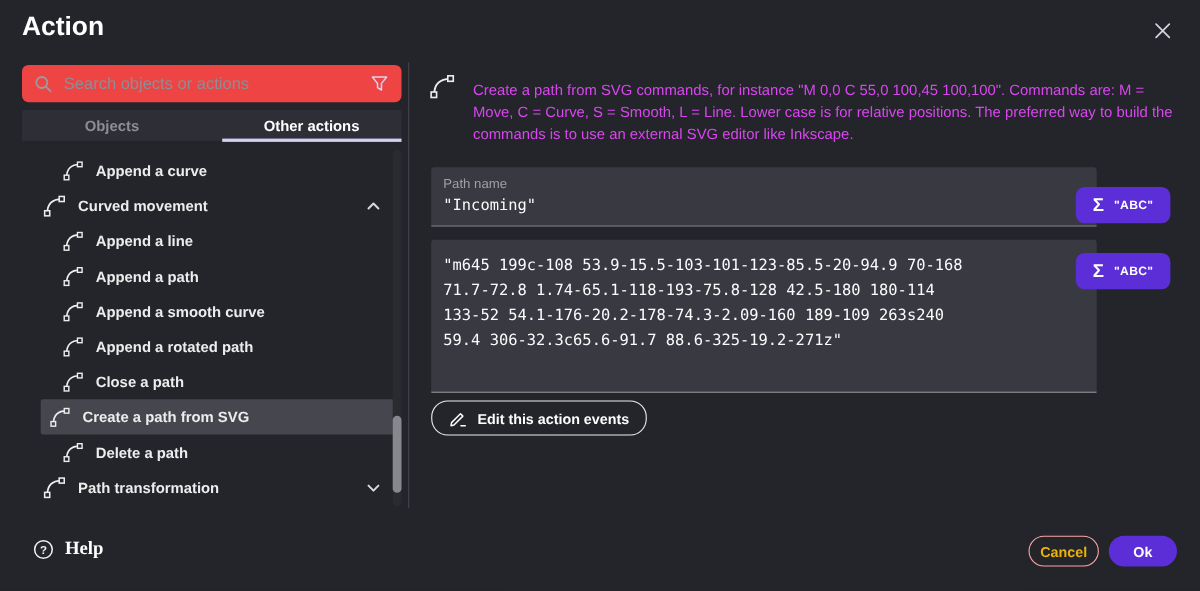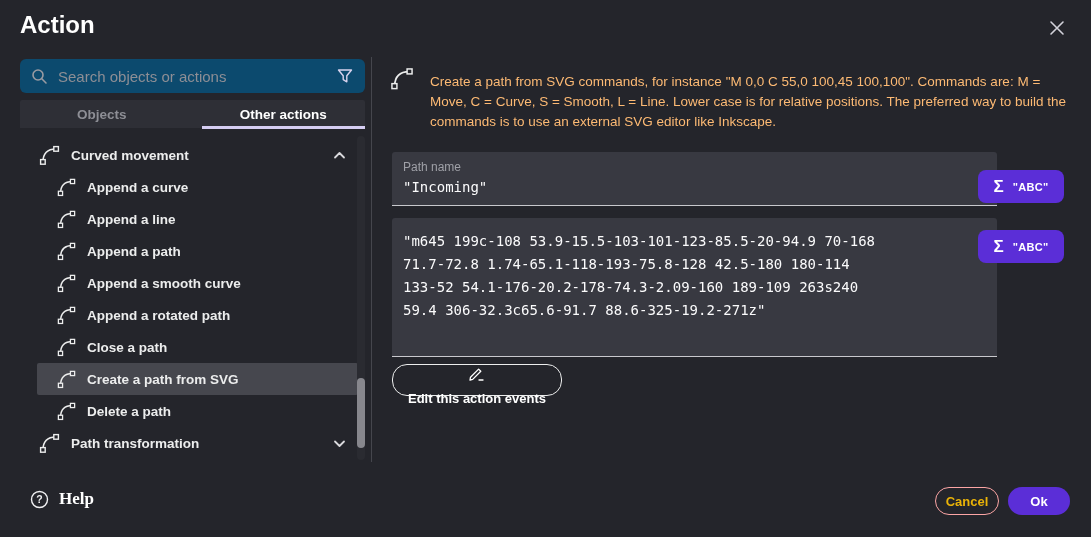--- a/index.html
+++ b/index.html
@@ -12,51 +12,51 @@
   }
   .dialog { position:relative; width:1091px; height:537px; background:#24252b; }
 
   
   .title { position:absolute; left:20px; top:11px; font-size:24px; font-weight:700; color:#fff; }
   .close-btn { position:absolute; left:1043px; top:14px; width:28px; height:28px;
     display:flex; align-items:center; justify-content:center; cursor:pointer; background:transparent; border:none; }
 
   
   .search-box { position:absolute; left:20px; top:59px; width:345px; height:34px;
-    background:#0c4a6e; border-radius:6px; display:flex; align-items:center; padding:0 11px; gap:10px; }
+    background:#ef4444; border-radius:6px; display:flex; align-items:center; padding:0 11px; gap:10px; }
   .search-box input { flex:1; background:transparent; border:none; outline:none;
     color:#e8e8ea; font-size:15px; font-family:"Liberation Sans",sans-serif; }
   .search-box input::placeholder { color:#8d8e95; }
 
   .tabs { position:absolute; left:20px; top:100px; width:345px; height:28px;
     background:#2e2f36; display:flex; border-radius:2px 2px 0 0;gap:18px; }
   .tab { flex:1; display:flex; align-items:center; justify-content:center;
     font-size:13.5px; font-weight:700; color:#8d8e95; cursor:pointer; position:relative; }
   .tab.active { color:#ffffff; }
   .tab.active::after { content:""; position:absolute; left:0; right:0; bottom:-1px; height:3px; background:#d5cdf2; }
 
   .list { position:absolute; left:20px; top:139px; width:338px; }
   .row { height:32px; display:flex; align-items:center; gap:10px; padding-left:18px;
     font-size:13.5px; font-weight:700; color:#eceded; cursor:pointer; }
   .row.child { padding-left:36px; }
-  .row.selected { background:#46474e; margin-left:17px; padding-left:19px; border-radius:2px; }
+  .row.selected { background:#46474e; margin-left:17px; padding-left:7px; border-radius:2px; }
   .row .label { white-space:nowrap; }
   .chev { margin-left:auto; margin-right:12px; display:flex; align-items:center; }
 
   .scrollbar-track { position:absolute; left:357px; top:136px; width:8px; height:324px;
     background:#2a2b31; border-radius:4px; }
   .scrollbar-thumb { position:absolute; left:0; top:242px; width:8px; height:70px;
     background:#87878d; border-radius:4px; cursor:pointer; }
 
   .v-divider { position:absolute; left:371px; top:57px; width:1px; height:405px; background:#45464d; }
 
   
   .desc-icon { position:absolute; left:389px; top:66px; }
   .desc-text { position:absolute; left:430px; top:72px; width:640px;
-    font-size:13.5px; line-height:20px; color:#fdba74; font-weight:400; }
+    font-size:13.5px; line-height:20px; color:#d946ef; font-weight:400; }
 
   .field { position:absolute; left:392px; width:605px; background:#383941;
     border-bottom:1px solid #c8c8cd; border-radius:3px 3px 0 0; padding:8px 11px; overflow:hidden; }
   .field-pathname { top:152px; height:54px; }
   .field-svg { top:218px; height:139px; }
   .field-label { font-size:12px; color:#9fa0a7; }
   .field-value { margin-top:5px; font-family:"DejaVu Sans Mono", monospace;
     font-size:14px; color:#fbfbfc; white-space:pre; }
   .mono-lines { margin-top:4px; }
   .mono-line { font-family:"DejaVu Sans Mono", monospace; font-size:14px;
@@ -66,21 +66,21 @@
     background:#5b2ed7; border:none; border-radius:8px; display:flex; align-items:center;
     justify-content:center; gap:9px; color:#fff; cursor:pointer; }
   .sigma-btn.first { top:170px; }
   .sigma-btn.second { top:230px; }
   .sigma-char { font-size:17px; font-weight:700; line-height:1; }
   .sigma-abc { font-size:11px; font-weight:700; letter-spacing:0.3px; }
 
   .edit-btn { position:absolute; left:392px; top:364px; height:32px;
     display:inline-flex; align-items:center; gap:9px; padding:0 15px;
     background:transparent; border:1px solid #eceded; border-radius:15px;
-    color:#fff; font-size:13px; font-weight:700; font-family:"Liberation Sans",sans-serif; cursor:pointer;flex-direction:column; }
+    color:#fff; font-size:13px; font-weight:700; font-family:"Liberation Sans",sans-serif; cursor:pointer; }
 
   
   .help { position:absolute; left:30px; top:489px; display:flex; align-items:center; gap:10px;
     cursor:pointer; background:transparent; border:none; color:#fff; }
   .help-label { font-size:17px; font-weight:700; color:#fff; font-family:Liberation Serif, serif; }
   .cancel-btn { position:absolute; left:935px; top:487px; width:64px; height:28px;
     background:transparent; border:1px solid #fca5a5; border-radius:14px;
     color:#eab308; font-size:13px; font-weight:700; font-family:"Liberation Sans",sans-serif; cursor:pointer; }
   .ok-btn { position:absolute; left:1008px; top:487px; width:62px; height:28px;
     background:#5b2ed7; border:none; border-radius:14px;
@@ -122,45 +122,45 @@
     <div class="tab">
       <span>Objects</span>
     </div>
     <div class="tab active">
       <span>Other actions</span>
     </div>
   </div>
 
   <div class="list">
 
+    <div class="row child">
+      <span>
+        <svg width="21" height="21" viewBox="0 0 23 23">
+            <path d="M5 18 C5 9.5, 9.5 5, 18 5" fill="none" stroke="#eceded" stroke-width="1.6"></path>
+            <rect x="2.6" y="15.6" width="4.6" height="4.6" fill="#24252b" stroke="#eceded" stroke-width="1.4"></rect>
+            <rect x="15.8" y="2.6" width="4.6" height="4.6" fill="#24252b" stroke="#eceded" stroke-width="1.4"></rect>
+          </svg>
+      </span>
+      <span class="label">Append a curve</span>
+    </div>
+
     <div class="row">
       <span>
         <svg width="23" height="23" viewBox="0 0 23 23">
             <path d="M5 18 C5 9.5, 9.5 5, 18 5" fill="none" stroke="#eceded" stroke-width="1.6"></path>
             <rect x="2.6" y="15.6" width="4.6" height="4.6" fill="#24252b" stroke="#eceded" stroke-width="1.4"></rect>
             <rect x="15.8" y="2.6" width="4.6" height="4.6" fill="#24252b" stroke="#eceded" stroke-width="1.4"></rect>
           </svg>
       </span>
       <span class="label">Curved movement</span>
       <span class="chev">
         <svg width="13" height="9" viewBox="0 0 13 9">
             <polyline points="2,6.5 6.5,2 11,6.5" fill="none" stroke="#dadadd" stroke-width="1.8" stroke-linecap="round" stroke-linejoin="round"></polyline>
           </svg>
       </span>
-    </div>
-
-    <div class="row child">
-      <span>
-        <svg width="21" height="21" viewBox="0 0 23 23">
-            <path d="M5 18 C5 9.5, 9.5 5, 18 5" fill="none" stroke="#eceded" stroke-width="1.6"></path>
-            <rect x="2.6" y="15.6" width="4.6" height="4.6" fill="#24252b" stroke="#eceded" stroke-width="1.4"></rect>
-            <rect x="15.8" y="2.6" width="4.6" height="4.6" fill="#24252b" stroke="#eceded" stroke-width="1.4"></rect>
-          </svg>
-      </span>
-      <span class="label">Append a curve</span>
     </div>
 
     <div class="row child">
       <span>
         <svg width="21" height="21" viewBox="0 0 23 23">
             <path d="M5 18 C5 9.5, 9.5 5, 18 5" fill="none" stroke="#eceded" stroke-width="1.6"></path>
             <rect x="2.6" y="15.6" width="4.6" height="4.6" fill="#24252b" stroke="#eceded" stroke-width="1.4"></rect>
             <rect x="15.8" y="2.6" width="4.6" height="4.6" fill="#24252b" stroke="#eceded" stroke-width="1.4"></rect>
           </svg>
       </span>

